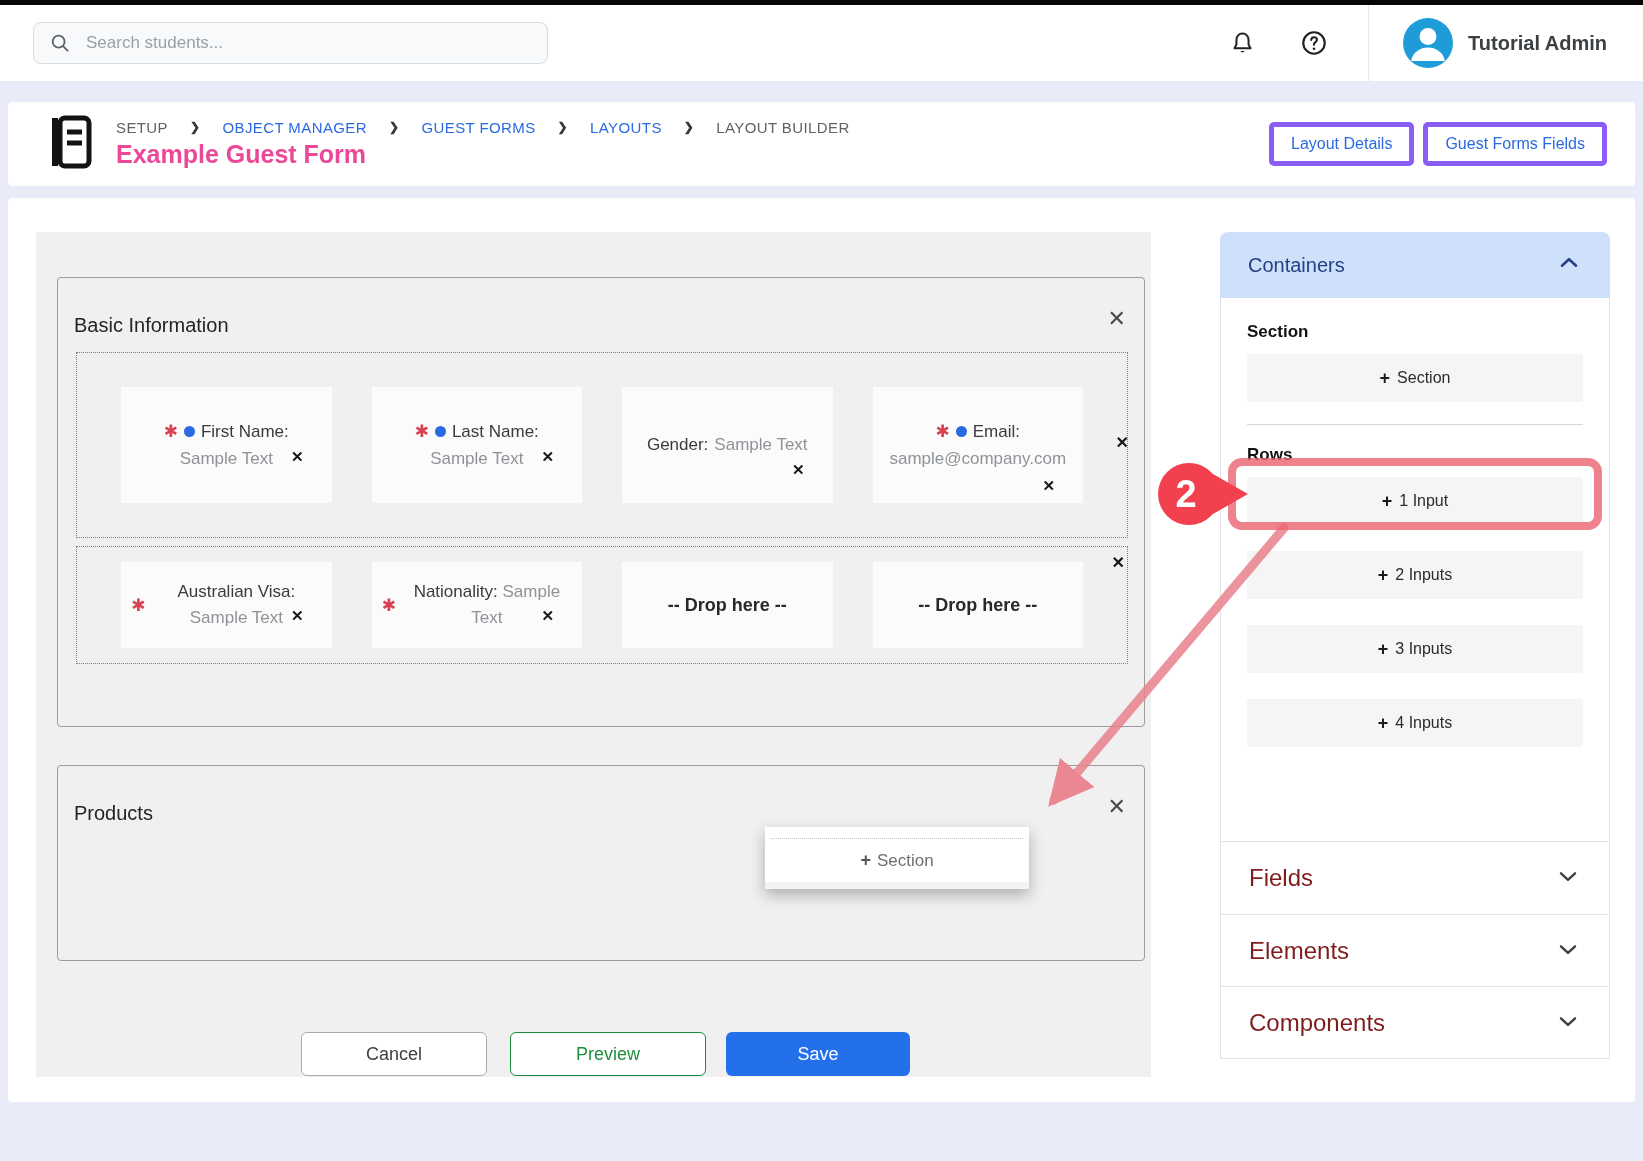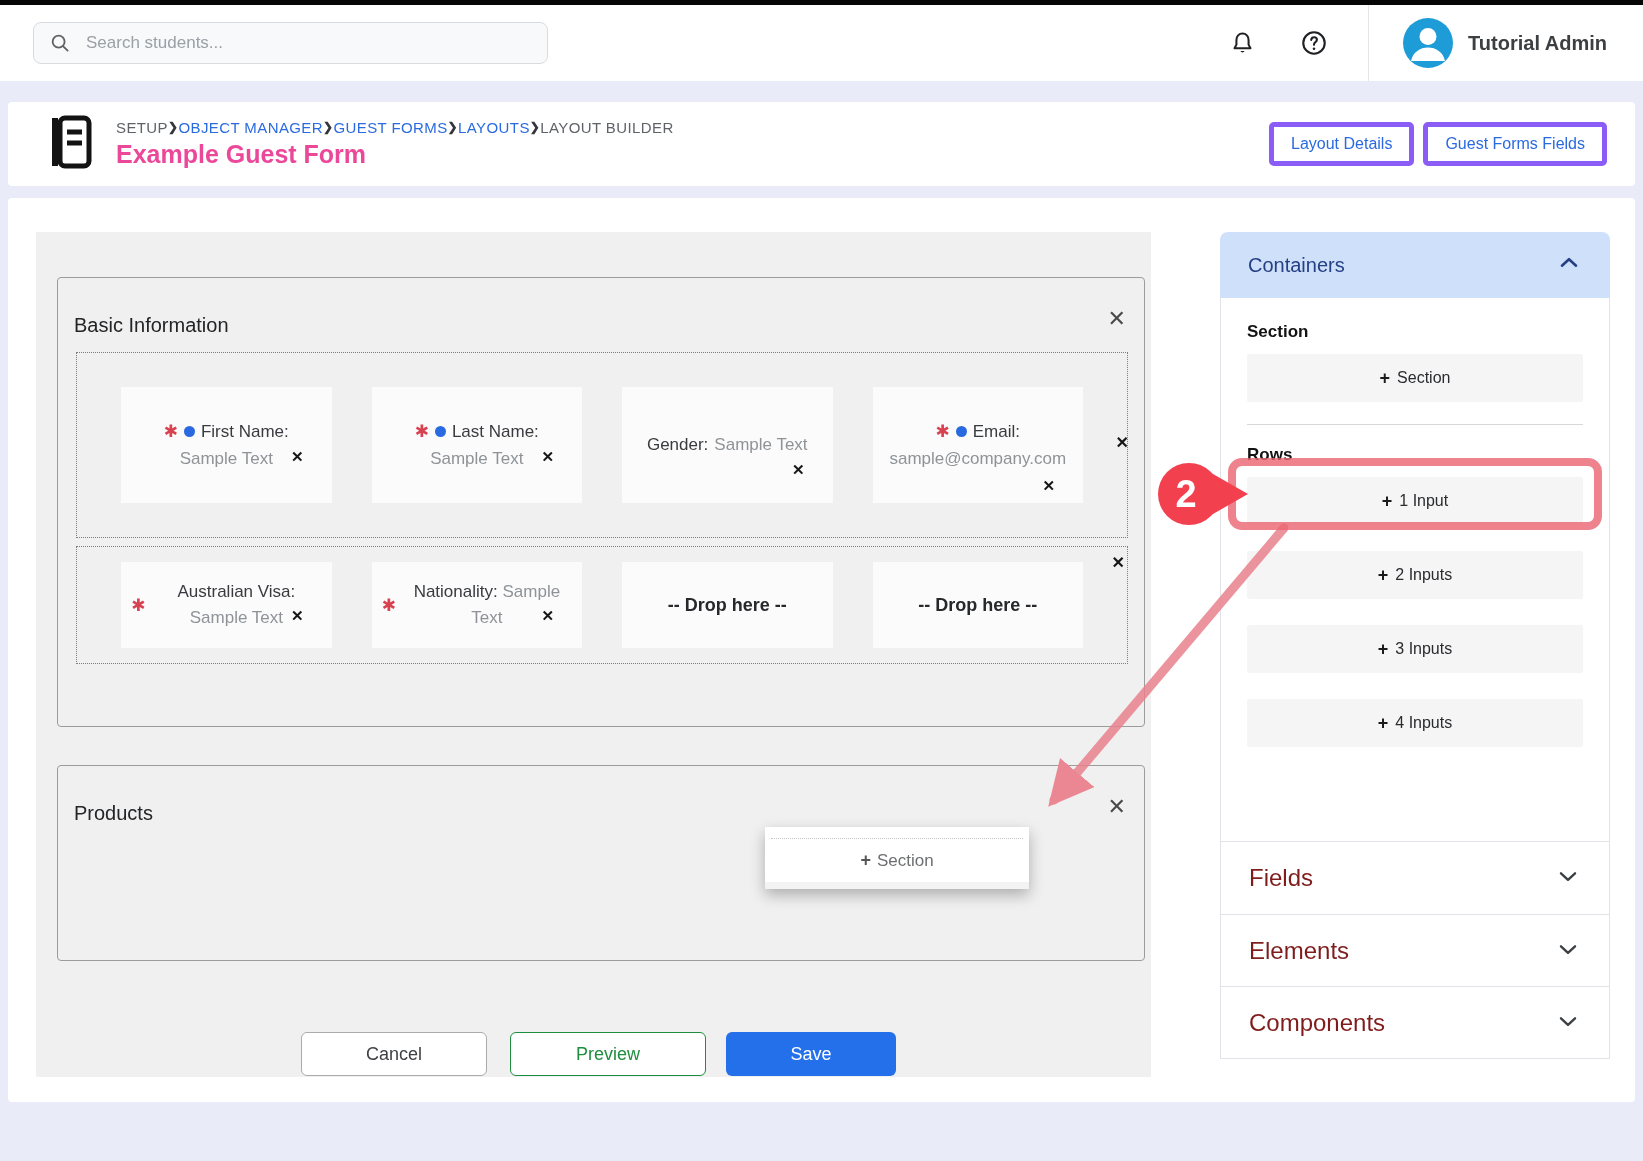--- a/index.html
+++ b/index.html
@@ -35,21 +35,21 @@
   .avatar { width:50px; height:50px; border-radius:50%; background:#1d9cd8; position:relative; overflow:hidden; }
   .user-name { font-size:20px; font-weight:700; color:#3c4043; }
 
   
   .crumb-card {
     position:absolute; left:8px; top:102px; width:1627px; height:84px;
     background:#fff; border-radius:4px; display:flex; align-items:center;
   }
   .book-icon { margin:0 22px 0 40px; }
   .crumb-col { display:flex; flex-direction:column; gap:4px; }
-  .crumb-line { display:flex; align-items:center; gap:0; font-size:15px; letter-spacing:.4px; }
+  .crumb-line { display:flex; align-items:center; gap:22px; font-size:15px; letter-spacing:.4px; }
   .crumb { color:#5f6368; }
   .crumb.link { color:#2a6ae0; cursor:pointer; }
   .crumb-sep { color:#35363a; font-size:12px; font-weight:700; transform:translateY(-1px); }
   .page-title { font-size:25px; font-weight:700; color:#ec4899; }
   .crumb-actions { margin-left:auto; margin-right:28px; display:flex; gap:9px; }
   .btn-outline-blue {
     background:#fff; border:5px solid #8b5cf6; color:#2a6ae0; border-radius:5px;
     font-size:16px; padding:8px 17px; cursor:pointer; font-family:inherit;
   }
 
@@ -126,21 +126,21 @@
     height:72px; display:flex; align-items:center; padding:0 28px; border-top:1px solid #e2e3e8; cursor:pointer;
   }
   .acc-row:first-child { border-top:none; }
   .acc-label { font-size:24px; color:#7f1d1d; }
   .acc-row .chev { margin-left:auto; }
 
   
   .footer-btn { position:absolute; height:44px; border-radius:6px; font-size:18px; cursor:pointer; font-family:inherit; }
   .btn-cancel { left:293px; top:834px; width:186px; background:#fff; border:1px solid #ababab; color:#3f4043; }
   .btn-preview { left:502px; top:834px; width:196px; background:#fff; border:1px solid #1e8e3e; color:#1e8e3e; }
-  .btn-save { left:718px; top:834px; width:170px; background:#2470eb; border:none; color:#fff; }
+  .btn-save { left:718px; top:834px; width:184px; background:#2470eb; border:none; color:#fff; }
 
   
   .annot { position:absolute; inset:0; z-index:10; pointer-events:none; }
 </style>
 </head>
 <body>
 
 <div class="topstrip"></div>
 
 <div class="topbar">

